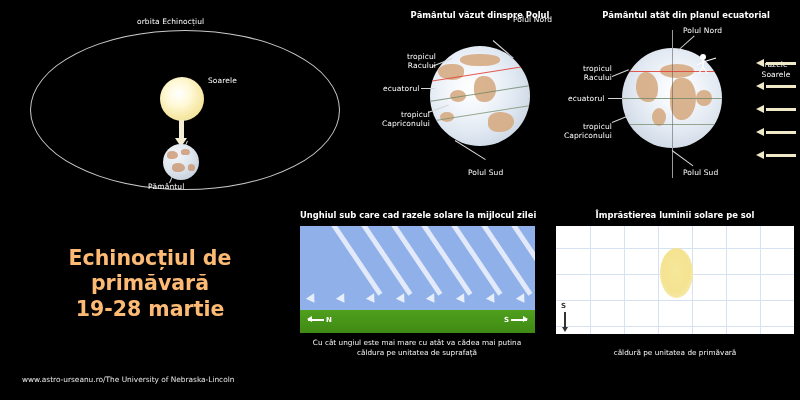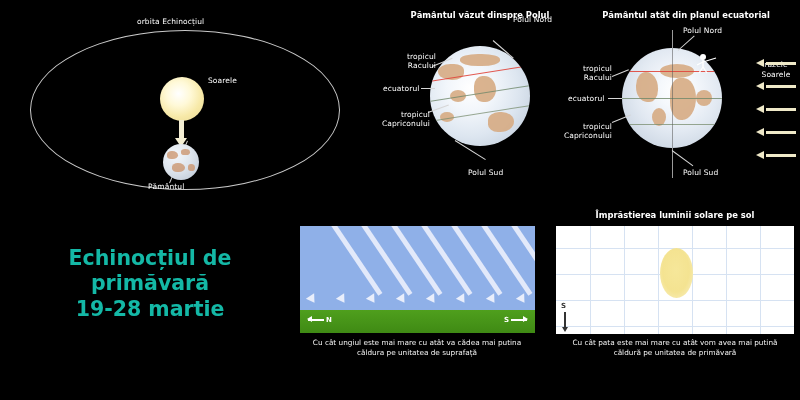--- a/index.html
+++ b/index.html
@@ -242,21 +242,21 @@
     width: 0; height: 0;
     border-left: 3px solid transparent;
     border-right: 3px solid transparent;
     border-top: 5px solid #333;
   }
 
   
   #headline {
     left: 14px; top: 246px;
     width: 272px;
-    color: #14b8a6;
+    color: #fdba74;
     font-weight: bold;
     font-size: 20.5px;
     line-height: 1.24;
     text-align: center;
   }
   #headline .l2 { display: block; }
   #footer {
     left: 22px; top: 375px;
     color: #e8e8e8;
     font-size: 7.4px;
@@ -394,21 +394,23 @@
   </div>
   <div class="ray-arrow" style="left:756px;top:151px;width:40px;">
     <div class="ray-head"></div>
       <div class="ray-shaft"></div>
   </div>
 
   <div class="abs" id="headline">
     <span>Echinocțiul de primăvară</span>
     <span class="l2">19-28 martie</span>
   </div>
-
+  <div class="abs" id="footer">www.astro-urseanu.ro/The University of Nebraska-Lincoln</div>
+
+  <div class="abs panel-title" style="left:300px;top:210px;width:235px;">Unghiul sub care cad razele solare la mijlocul zilei</div>
 
   <div class="abs" id="angle-panel">
     <div id="angle-sky">
       <div class="beam" style="left:-6px;top:-56px;"></div>
       <div class="beam" style="left:24px;top:-56px;"></div>
       <div class="beam" style="left:54px;top:-56px;"></div>
       <div class="beam" style="left:84px;top:-56px;"></div>
       <div class="beam" style="left:114px;top:-56px;"></div>
       <div class="beam" style="left:144px;top:-56px;"></div>
       <div class="beam" style="left:174px;top:-56px;"></div>
@@ -455,17 +457,17 @@
     <div class="gridline-h" style="top:74px;"></div>
     <div class="gridline-h" style="top:100px;"></div>
 
     <div id="light-spot"></div>
 
     <div id="spread-s-marker">S</div>
     <div id="spread-s-arrow"></div>
   </div>
 
   <div class="abs caption" style="left:546px;top:338px;width:258px;">
-    <span>Cu cât pata este mai mare cu atât vom avea mai putină</span><br>
+    <br>
     <span>căldură pe unitatea de primăvară</span>
   </div>
 
 </div>
 
 </body></html>

